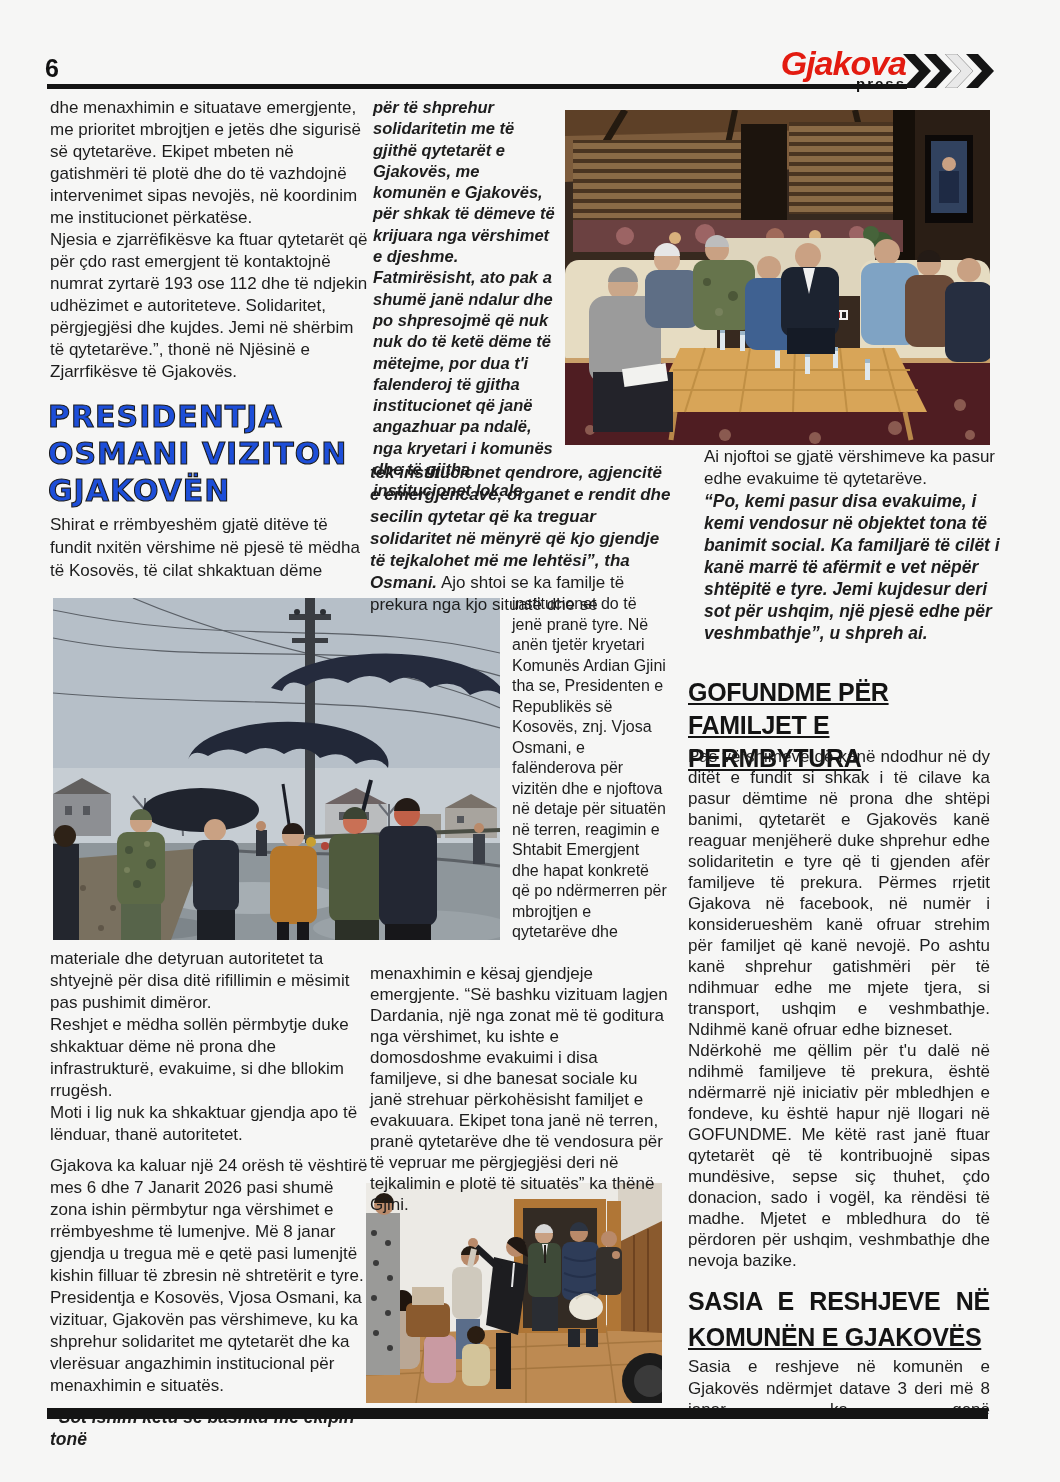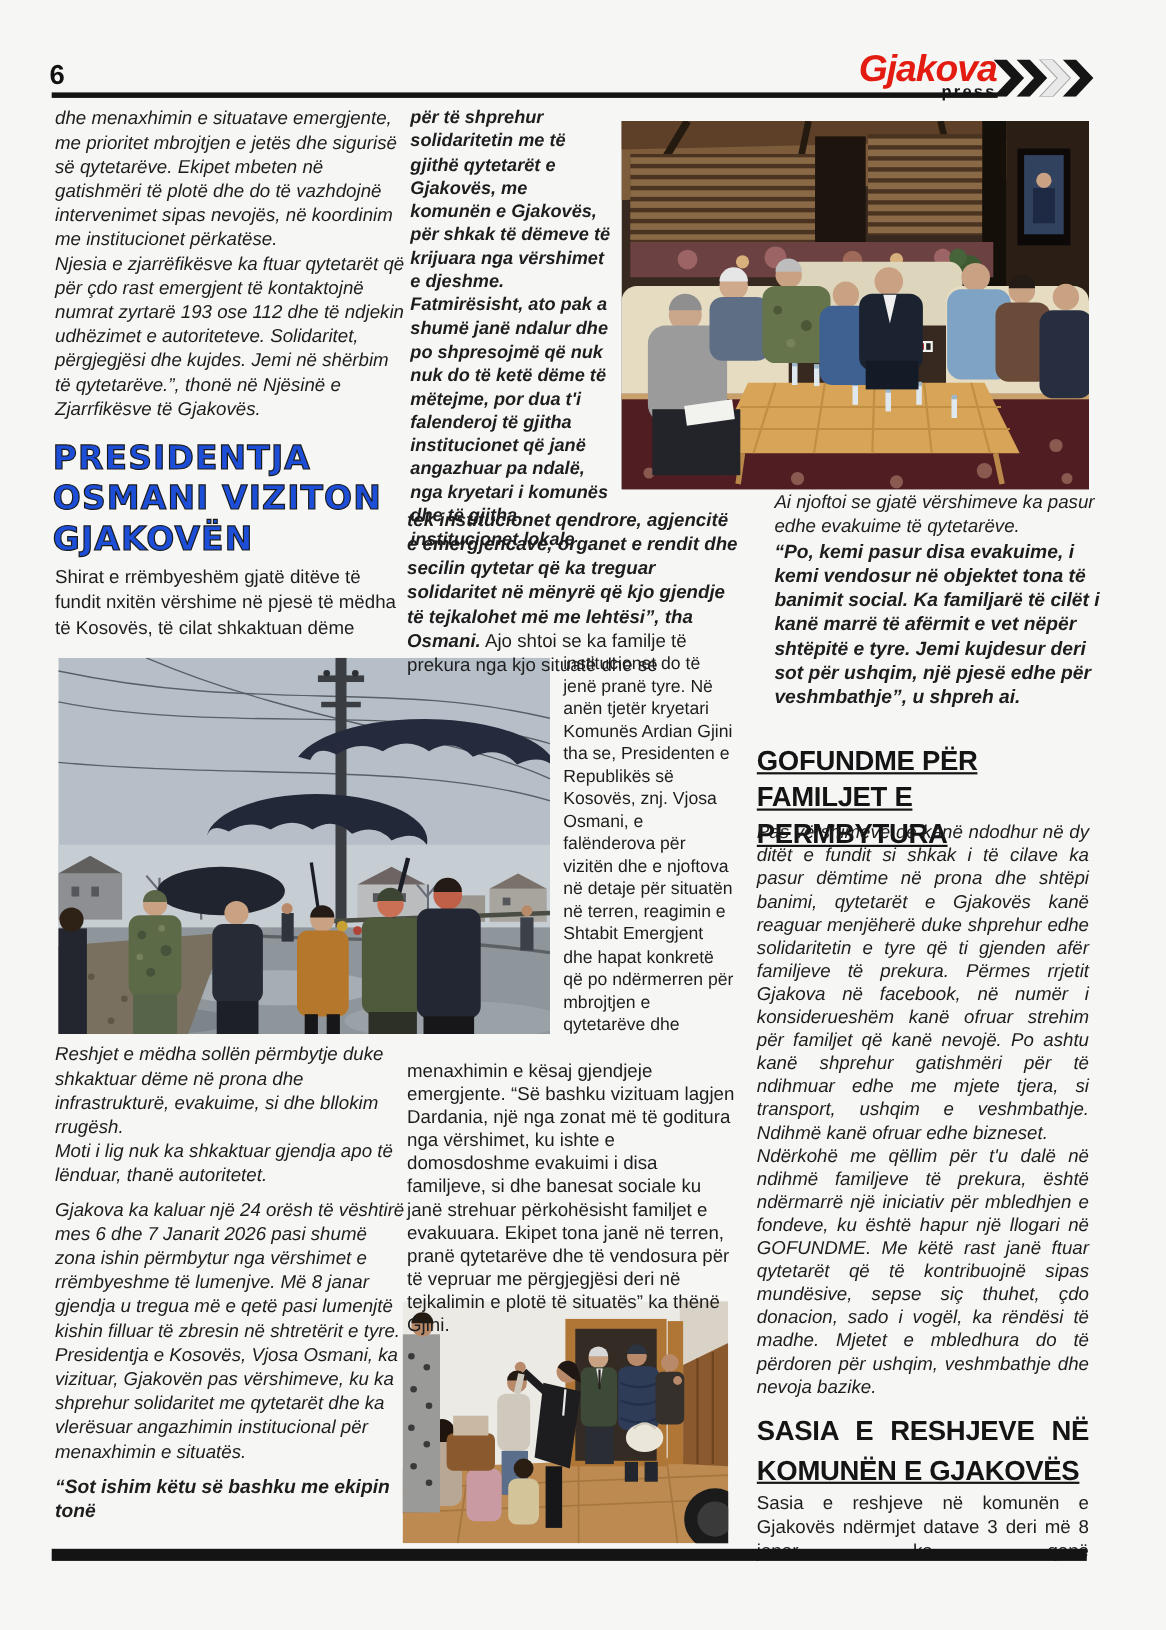--- a/index.html
+++ b/index.html
@@ -15,21 +15,21 @@
   .logo-sub{font-size:15px;font-weight:800;color:#141414;letter-spacing:2px;display:block;margin-top:-4px;}
   .headline1{position:absolute;left:48px;top:398px;width:324px;font-family:"DejaVu Sans",sans-serif;
              font-weight:900;font-size:30px;line-height:37px;color:#1d4ed8;letter-spacing:1px;
              -webkit-text-stroke:1.1px #1b1b1b;}
   .headline2{position:absolute;font-weight:bold;font-size:25px;line-height:33px;color:#141414;letter-spacing:-0.3px;}
   .h3line{font-weight:bold;font-size:25px;line-height:30px;color:#141414;letter-spacing:-0.3px;}
   .stretch{text-align:justify;text-align-last:justify;}
   .just{text-align:justify;}
   .bar-bottom{position:absolute;left:47px;top:1408px;width:941px;height:11px;background:#141414;}
   .photo{position:absolute;display:block;}
-  p{margin:0;font-style:italic;}
+  p{margin:0;}
 </style>
 </head>
 <body>
 
 <div class="page">
 
   <div class="pageno">6</div>
   <div class="rule"></div>
   <div class="logo">
     <span class="logo-main">Gjakova</span>
@@ -346,20 +346,21 @@
   <div class="t" style="left:50px;top:97px;width:322px;">
     <p>dhe menaxhimin e situatave emergjente, me prioritet mbrojtjen e jetës dhe sigurisë së qytetarëve. Ekipet mbeten në gatishmëri të plotë dhe do të vazhdojnë intervenimet sipas nevojës, në koordinim me institucionet përkatëse.</p>
     <p>Njesia e zjarrëfikësve ka ftuar qytetarët që për çdo rast emergjent të kontaktojnë numrat zyrtarë 193 ose 112 dhe të ndjekin udhëzimet e autoriteteve. Solidaritet, përgjegjësi dhe kujdes. Jemi në shërbim të qytetarëve.”, thonë në Njësinë e Zjarrfikësve të Gjakovës.</p>
   </div>
 
   <div class="headline1">PRESIDENTJA OSMANI VIZITON GJAKOVËN</div>
 
   <div class="t" style="left:50px;top:513px;width:322px;line-height:23px;">Shirat e rrëmbyeshëm gjatë ditëve të fundit nxitën vërshime në pjesë të mëdha të Kosovës, të cilat shkaktuan dëme</div>
 
   <div class="t" style="left:50px;top:948px;width:322px;">
+    <p>materiale dhe detyruan autoritetet ta shtyejnë për disa ditë rifillimin e mësimit pas pushimit dimëror.</p>
     <p>Reshjet e mëdha sollën përmbytje duke shkaktuar dëme në prona dhe infrastrukturë, evakuime, si dhe bllokim rrugësh.</p>
     <p>Moti i lig nuk ka shkaktuar gjendja apo të lënduar, thanë autoritetet.</p>
     <p style="margin-top:9px;">Gjakova ka kaluar një 24 orësh të vështirë mes 6 dhe 7 Janarit 2026 pasi shumë zona ishin përmbytur nga vërshimet e rrëmbyeshme të lumenjve. Më 8 janar gjendja u tregua më e qetë pasi lumenjtë kishin filluar të zbresin në shtretërit e tyre. Presidentja e Kosovës, Vjosa Osmani, ka vizituar, Gjakovën pas vërshimeve, ku ka shprehur solidaritet me qytetarët dhe ka vlerësuar angazhimin institucional për menaxhimin e situatës.</p>
     <p class="bi" style="margin-top:9px;font-size:17.5px;">“Sot ishim këtu së bashku me ekipin tonë</p>
   </div>
 
   <div class="t bi" style="left:373px;top:97px;width:182px;font-size:16.5px;line-height:21.3px;">për të shprehur solidaritetin me të gjithë qytetarët e Gjakovës, me komunën e Gjakovës, për shkak të dëmeve të krijuara nga vërshimet e djeshme. Fatmirësisht, ato pak a shumë janë ndalur dhe po shpresojmë që nuk nuk do të ketë dëme të mëtejme, por dua t'i falenderoj të gjitha institucionet që janë angazhuar pa ndalë, nga kryetari i komunës dhe të gjitha institucionet lokale</div>
 
   <div class="t" style="left:370px;top:462px;width:302px;line-height:22px;">
     <span class="bi">tek institucionet qendrore, agjencitë e emergjencave, organet e rendit dhe secilin qytetar që ka treguar solidaritet në mënyrë që kjo gjendje të tejkalohet më me lehtësi”, tha Osmani.</span>

